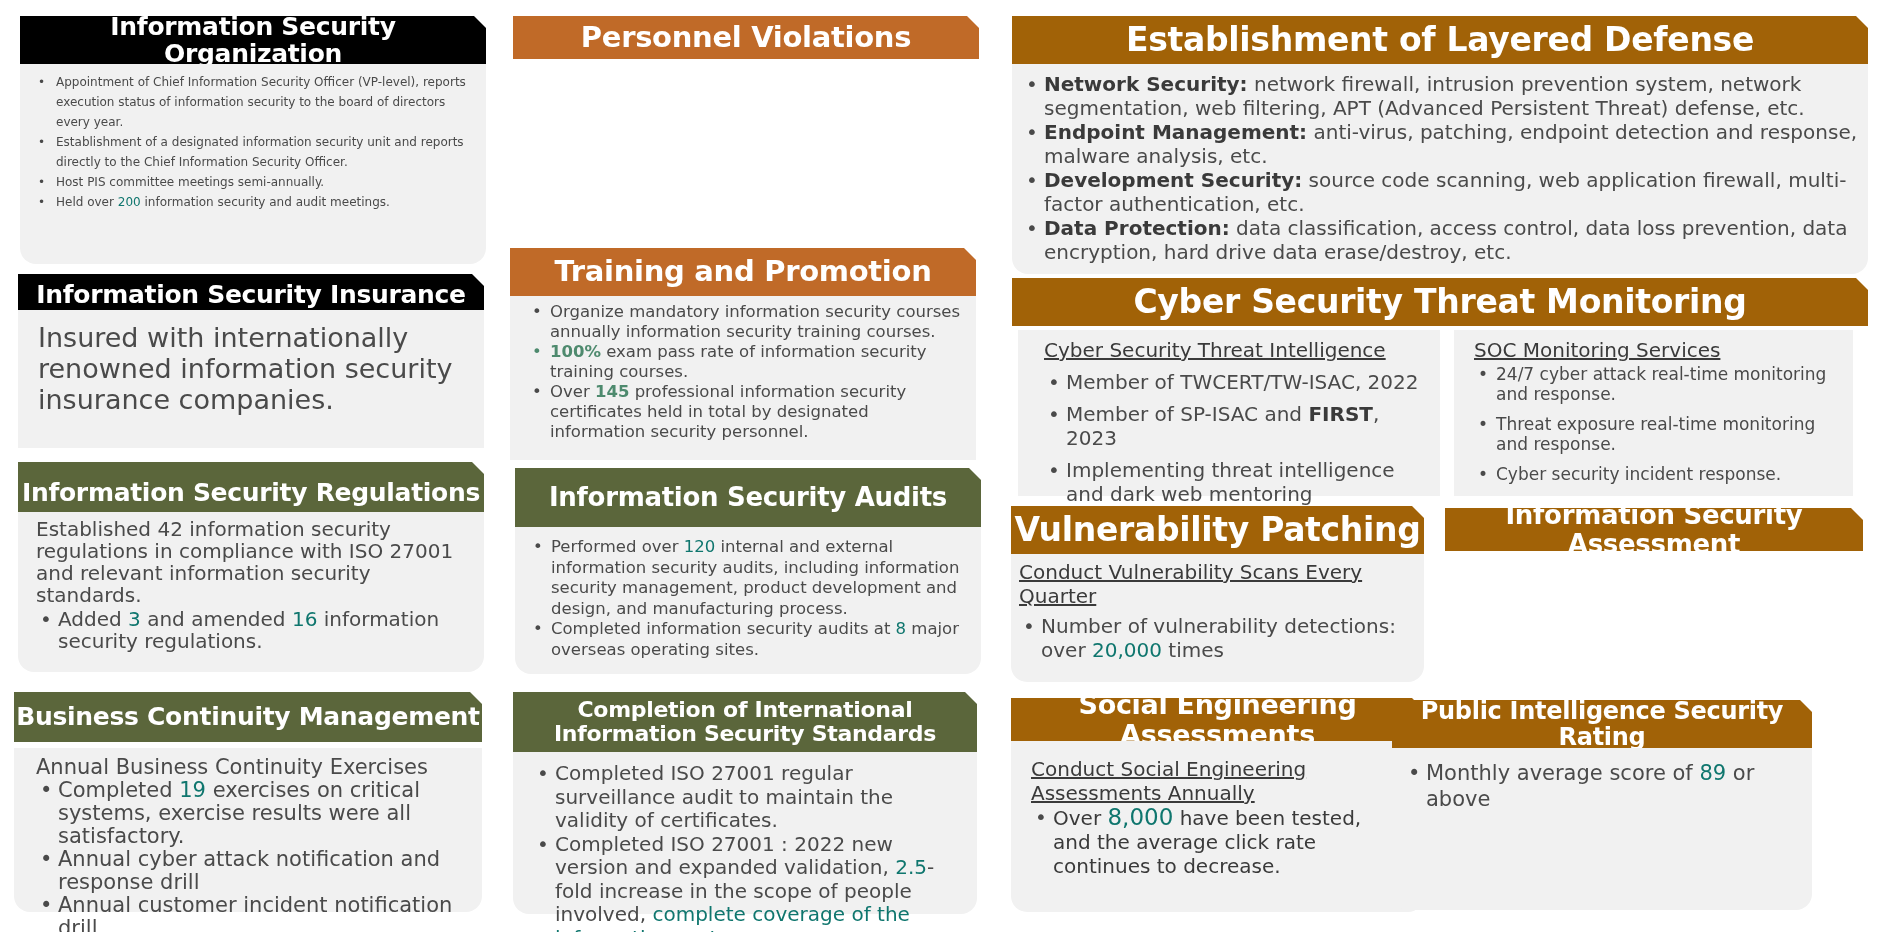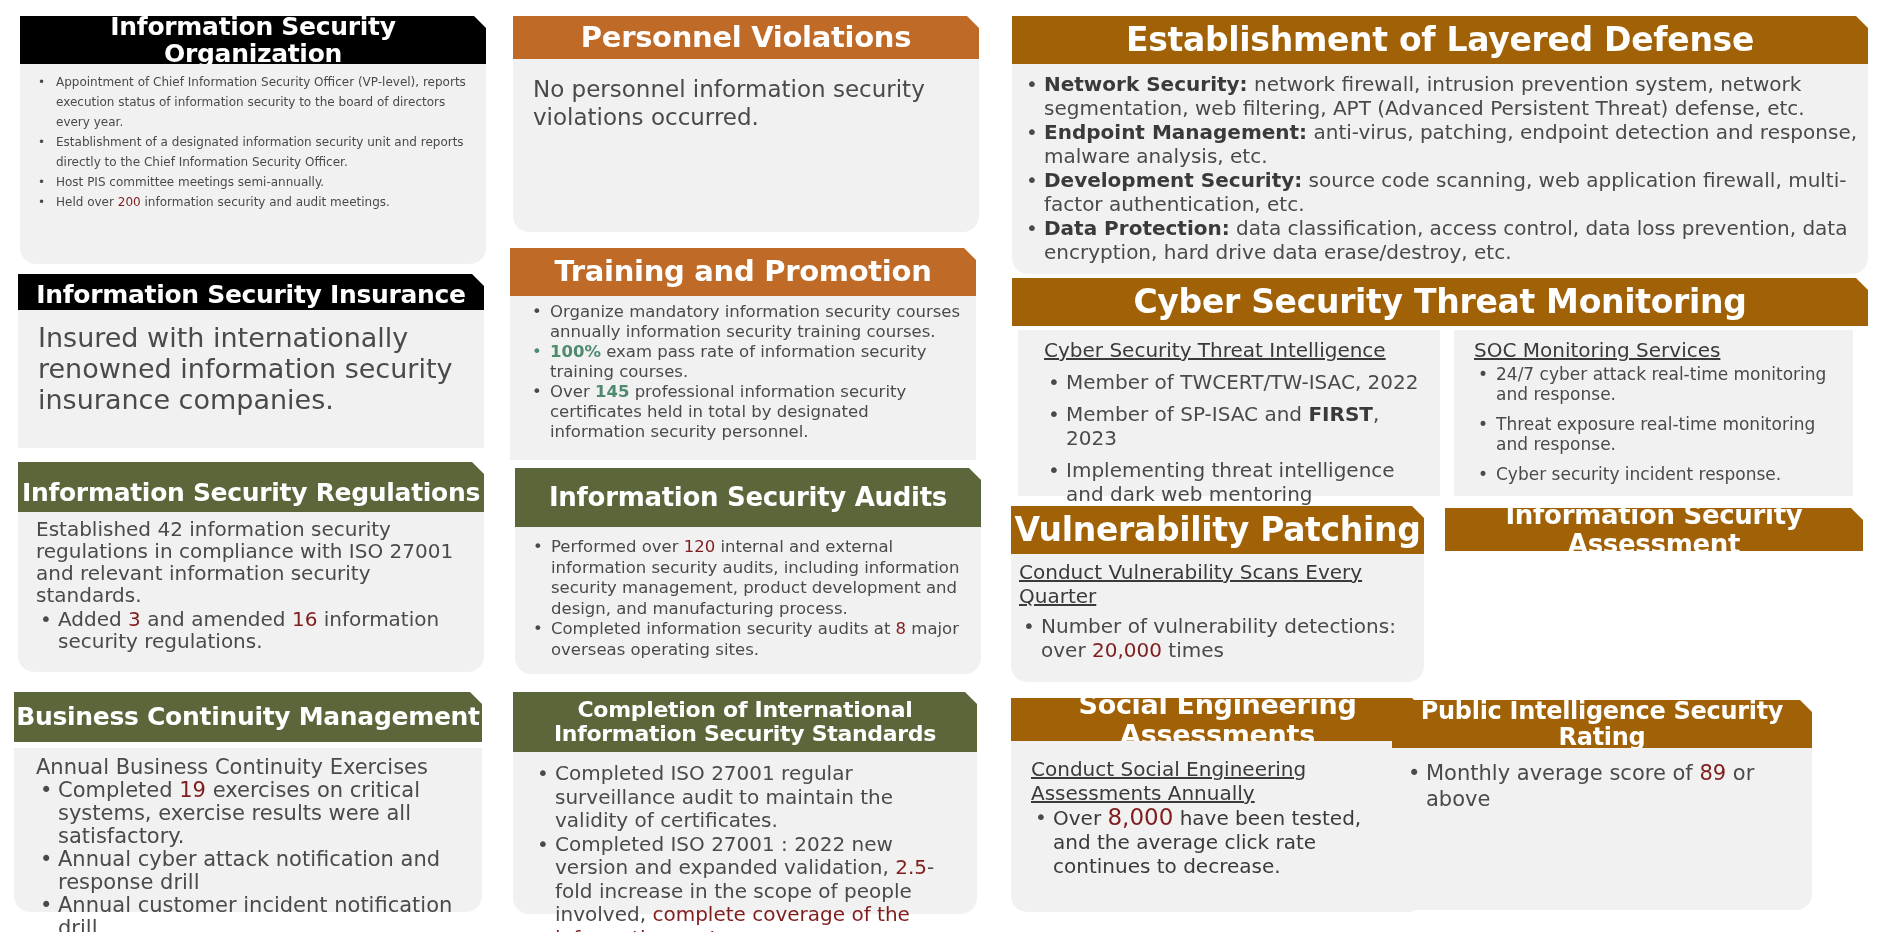--- a/index.html
+++ b/index.html
@@ -14,21 +14,21 @@
           border-radius: 0 0 16px 16px; box-sizing: border-box; }
   .body.sq { border-radius: 0; }
   .red { background: #000000; }
   .orange { background: #c06a28; }
   .olive { background: #5b663b; }
   .teal { background: #a16207; }
   ul { margin: 0; padding: 0; list-style: none; }
   li { position: relative; padding-left: 22px; }
   li::before { content: "•"; position: absolute; left: 4px; color: #4a4a4a; }
   li.hl::before { color: #4e8a6e; }
-  .num { color: #7f1d1d; }
+  .num { color: #0f766e; }
   .b { font-weight: bold; color: #3a3a3a; }
   .u { text-decoration: underline; color: #3a3a3a; }
 </style>
 </head>
 <body>
 
 <div class="card" style="left:20px; top:16px; width:466px; height:248px;">
   <div class="hdr red" style="height:48px; font-size:25px;">Information Security Organization</div>
   <div class="body" style="top:48px; padding:8px 14px 0 14px; font-size:12px; line-height:20px;">
     <ul>
@@ -64,23 +64,20 @@
     <ul>
       <li><span>Completed </span><span class="num">19</span><span> exercises on critical systems, exercise results were all satisfactory.</span></li>
       <li>Annual cyber attack notification and response drill</li>
       <li>Annual customer incident notification drill</li>
     </ul>
   </div>
 </div>
 
 <div class="card" style="left:513px; top:16px; width:466px; height:216px;">
   <div class="hdr orange" style="height:43px; font-size:29px;">Personnel Violations</div>
-  <div class="body" style="top:43px; padding:16px 20px 0 20px; font-size:23px; line-height:28px;">
-    <div>No personnel information security violations occurred.</div>
-  </div>
 </div>
 
 <div class="card" style="left:510px; top:248px; width:466px; height:212px;">
   <div class="hdr orange" style="height:48px; font-size:29px;">Training and Promotion</div>
   <div class="body sq" style="top:48px; padding:6px 11px 0 18px; font-size:16.5px; line-height:20px;">
     <ul>
       <li>Organize mandatory information security courses annually information security training courses.</li>
       <li class="hl"><span class="num b" style="color:#4e8a6e;">100%</span><span> exam pass rate of information security training courses.</span></li>
       <li><span>Over </span><span class="num b" style="color:#4e8a6e;">145</span><span> professional information security certificates held in total by designated information security personnel.</span></li>
     </ul>

